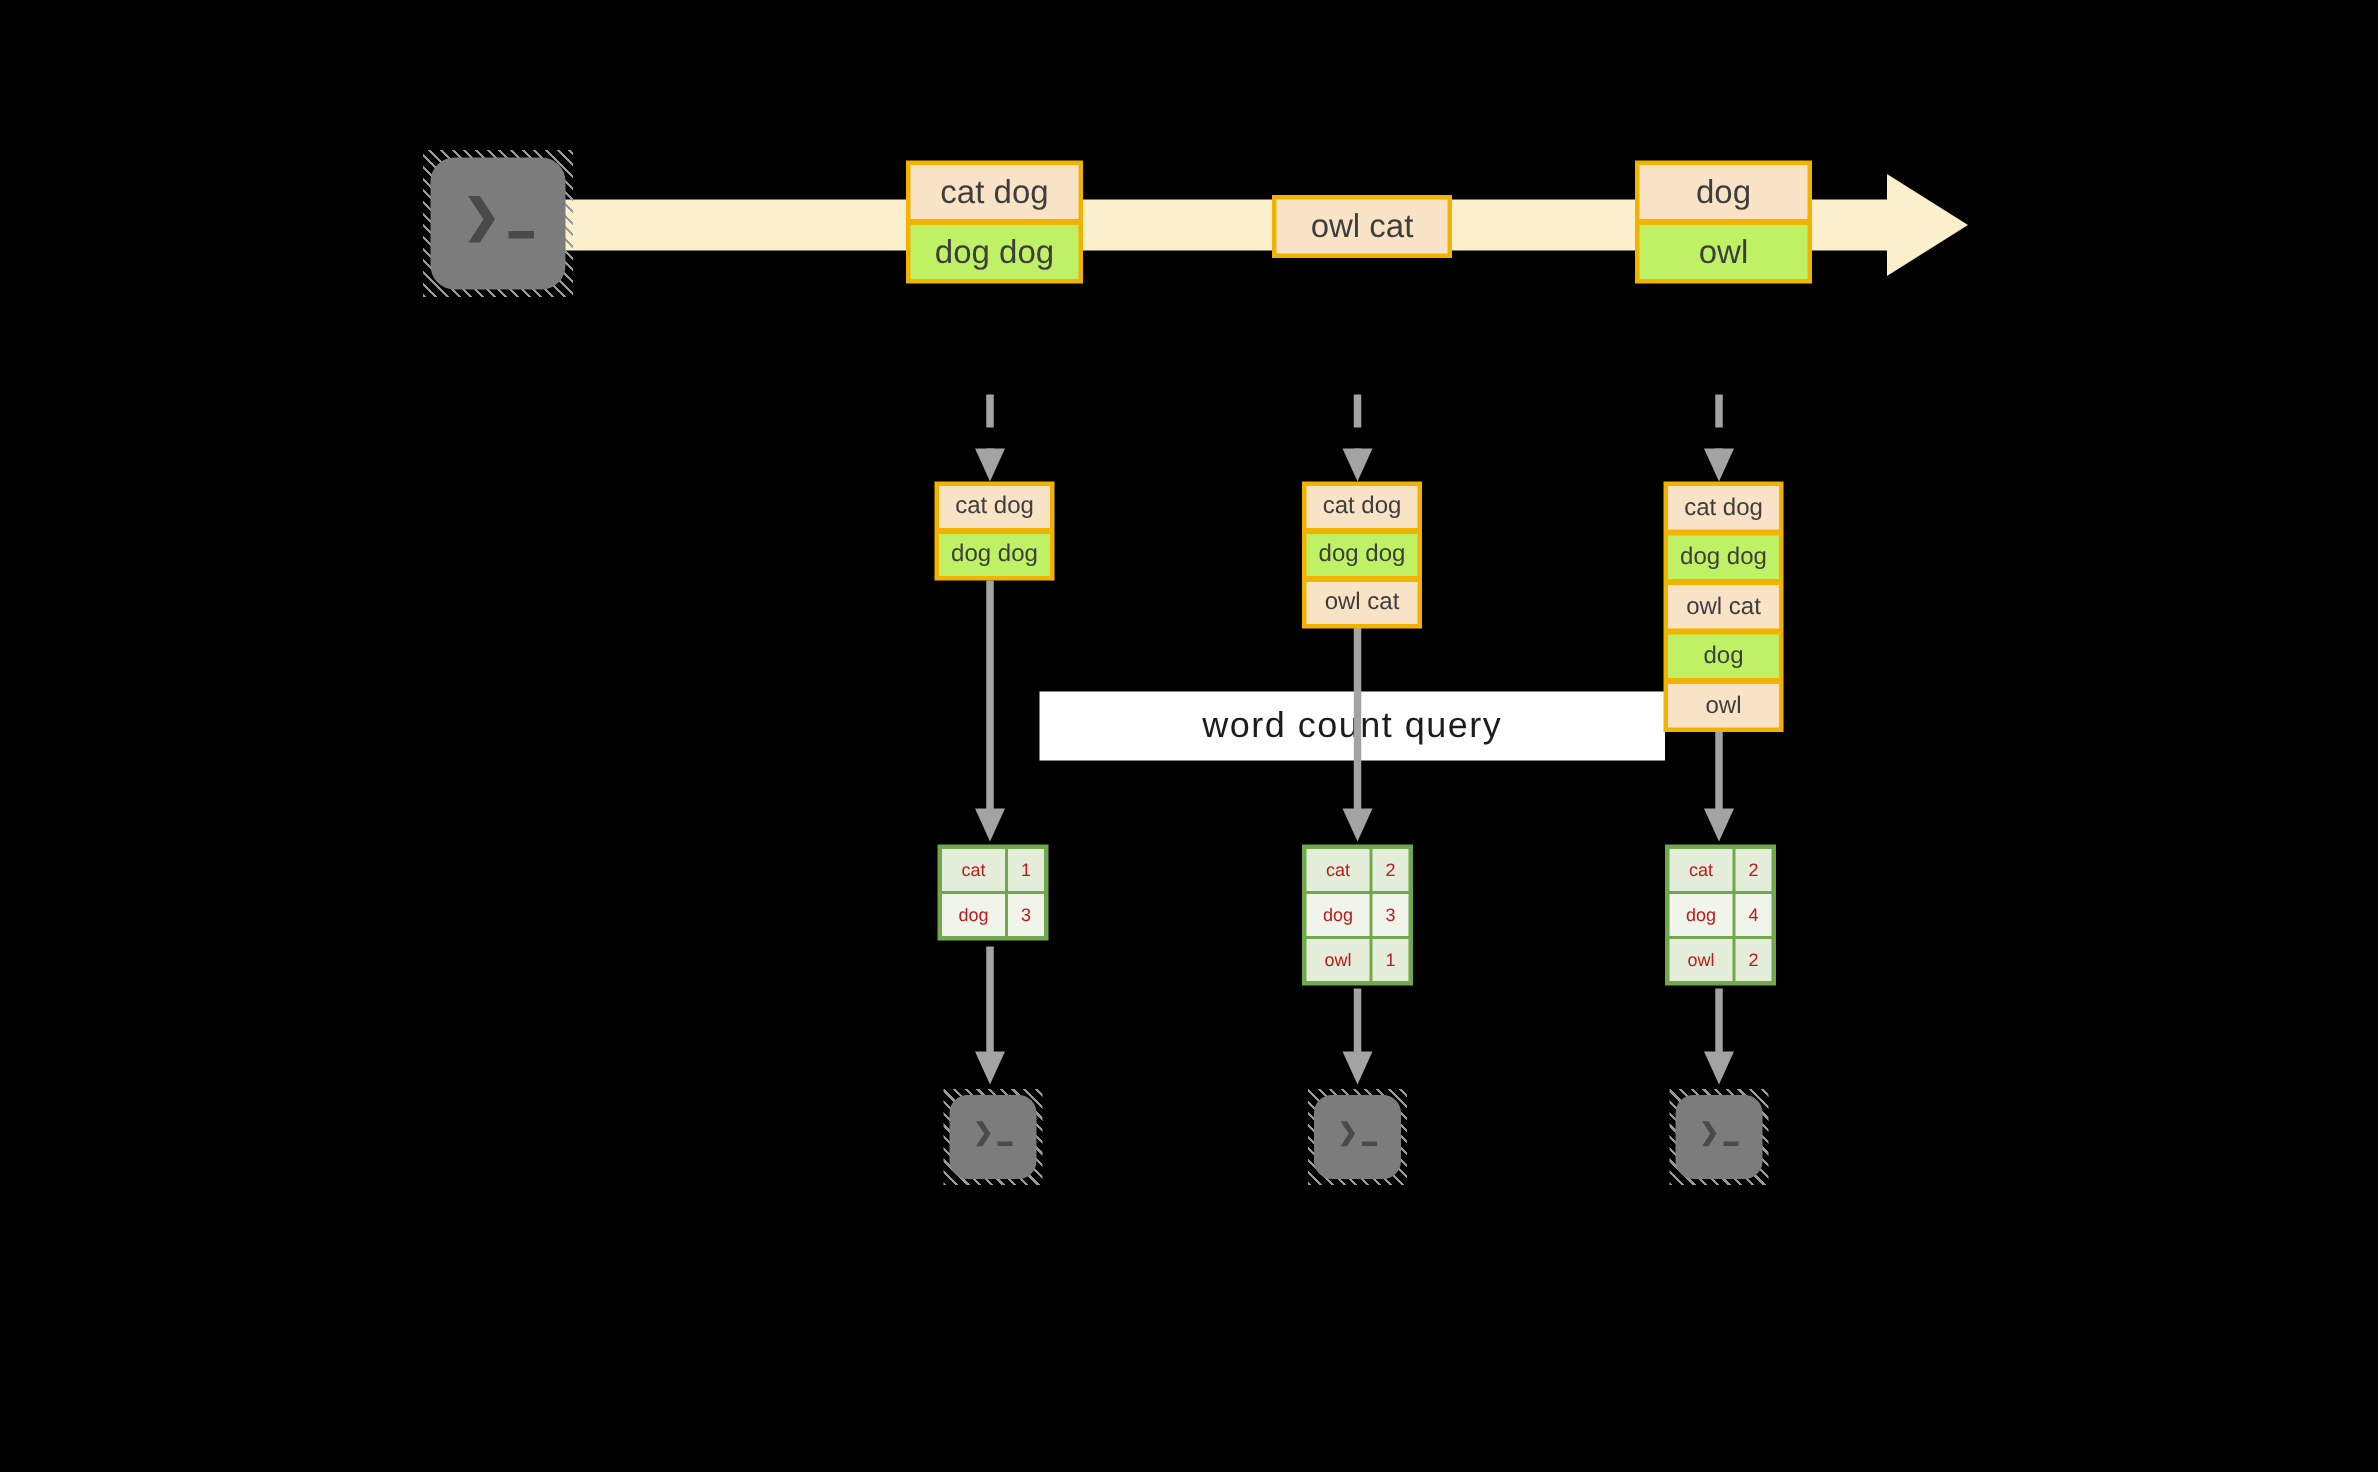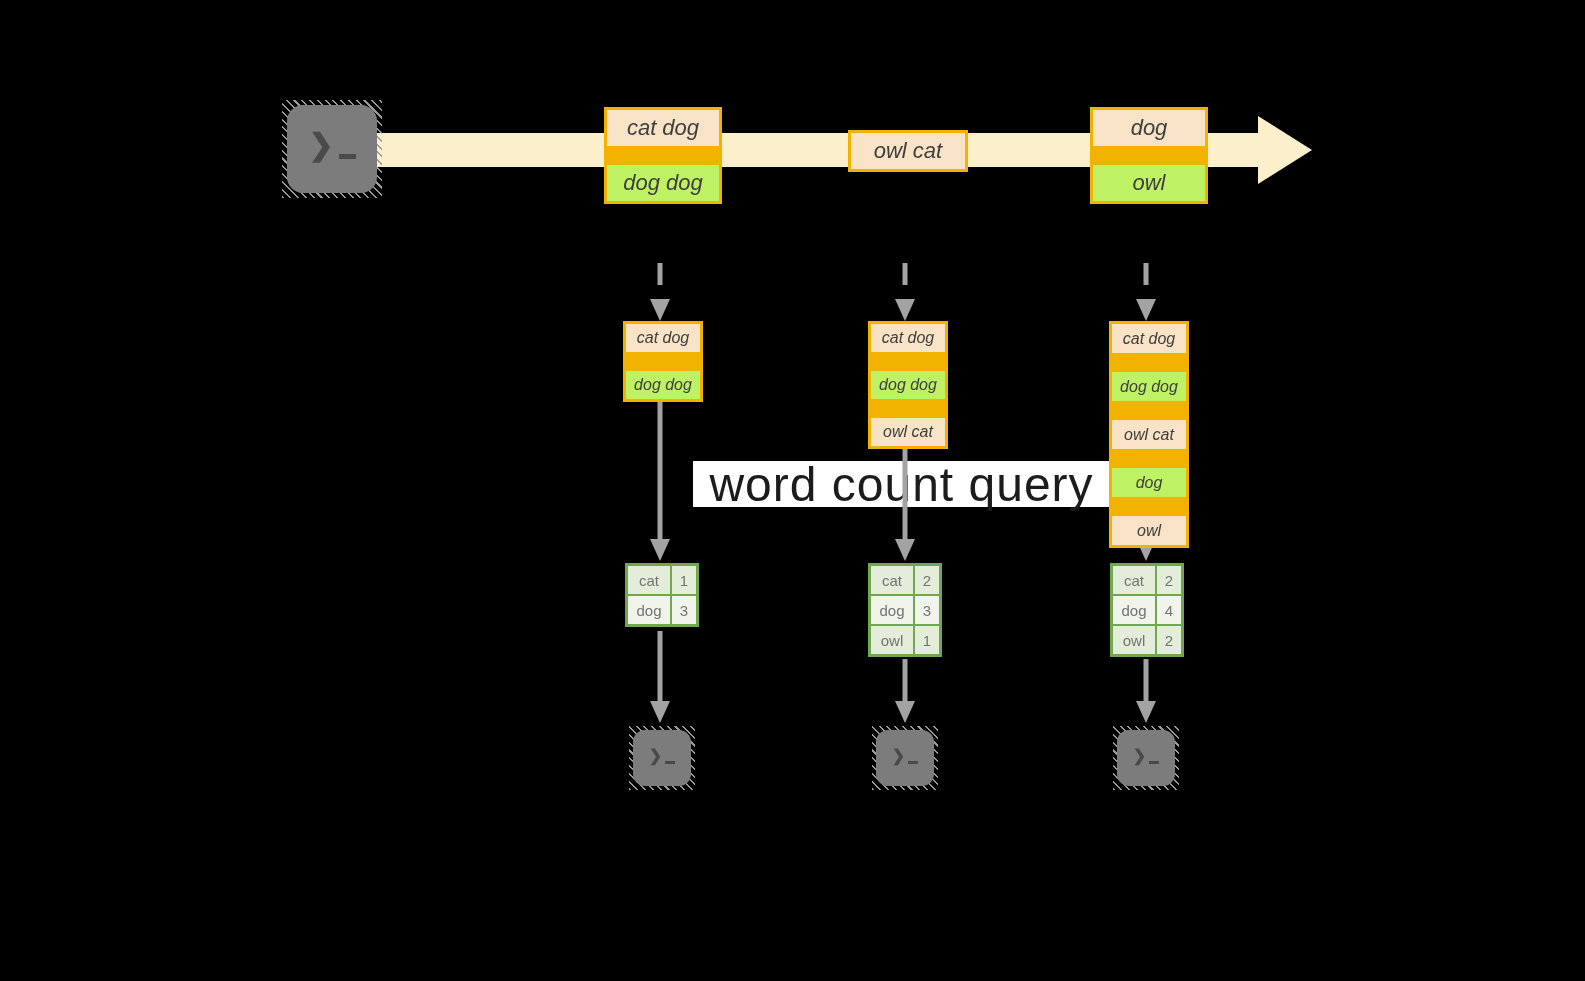--- a/index.html
+++ b/index.html
@@ -17,34 +17,34 @@
   .term-in{position:absolute;inset:5px;background:#7c7c7c;border-radius:16px;}
   .term-glyph{position:absolute;inset:0;display:flex;align-items:center;justify-content:center;color:#4a4a4a;z-index:1;}
   .chev{font-weight:bold;transform:translateY(-5px);}
   .tbar{display:inline-block;background:#4a4a4a;transform:translateY(7px);}
   .term.big .chev{font-size:30px;}
   .term.big .tbar{width:17px;height:5px;margin-left:5px;}
   .term.small .term-in{inset:4px;border-radius:12px;}
   .term.small .chev{font-size:16px;transform:translateY(-3px);}
   .term.small .tbar{width:10px;height:3px;margin-left:3px;transform:translateY(4px);}
   
-  .obox{position:absolute;z-index:3;background:#F2B200;padding:3px;display:grid;grid-auto-rows:min-content;gap:19px;font-style:italic;}
+  .obox{position:absolute;z-index:3;background:#F2B200;padding:3px;display:grid;grid-auto-rows:min-content;gap:4px;}
   .ocell{display:flex;align-items:center;justify-content:center;color:#3e3e3e;background:#bef264;}
   .ocell:nth-child(odd){background:#F8E3C6;}
   .obox.stream .ocell{height:36px;font-size:22px;}
   .obox.state .ocell{height:28px;font-size:16px;}
   .obox.state.tall .ocell{height:29px;}
   
   .gtable{position:absolute;z-index:3;background:#72A84D;padding:3px;display:grid;grid-template-columns:42px 24px;gap:2px;}
-  .gcell{height:28px;display:flex;align-items:center;justify-content:center;font-size:15px;color:#737373;background:#F0F4EB;}
+  .gcell{height:28px;display:flex;align-items:center;justify-content:center;font-size:12px;color:#b91c1c;background:#F0F4EB;}
   .gcell:nth-child(4n+1),.gcell:nth-child(4n+2){background:#E3EDDA;}
   
   .query-band{position:absolute;left:693px;top:461px;width:417px;height:46px;background:#ffffff;z-index:1;
               display:flex;align-items:center;justify-content:center;}
-  .query-band span{font-size:48px;font-weight:300;color:#1c1c1c;letter-spacing:1px;}
+  .query-band span{font-size:24px;font-weight:300;color:#1c1c1c;letter-spacing:1px;}
   
   #arrows{position:absolute;left:0;top:0;z-index:2;}
 </style>
 </head>
 <body>
 
 <div id="canvas">
 
   <div class="band"></div>
   <div class="head"></div>

